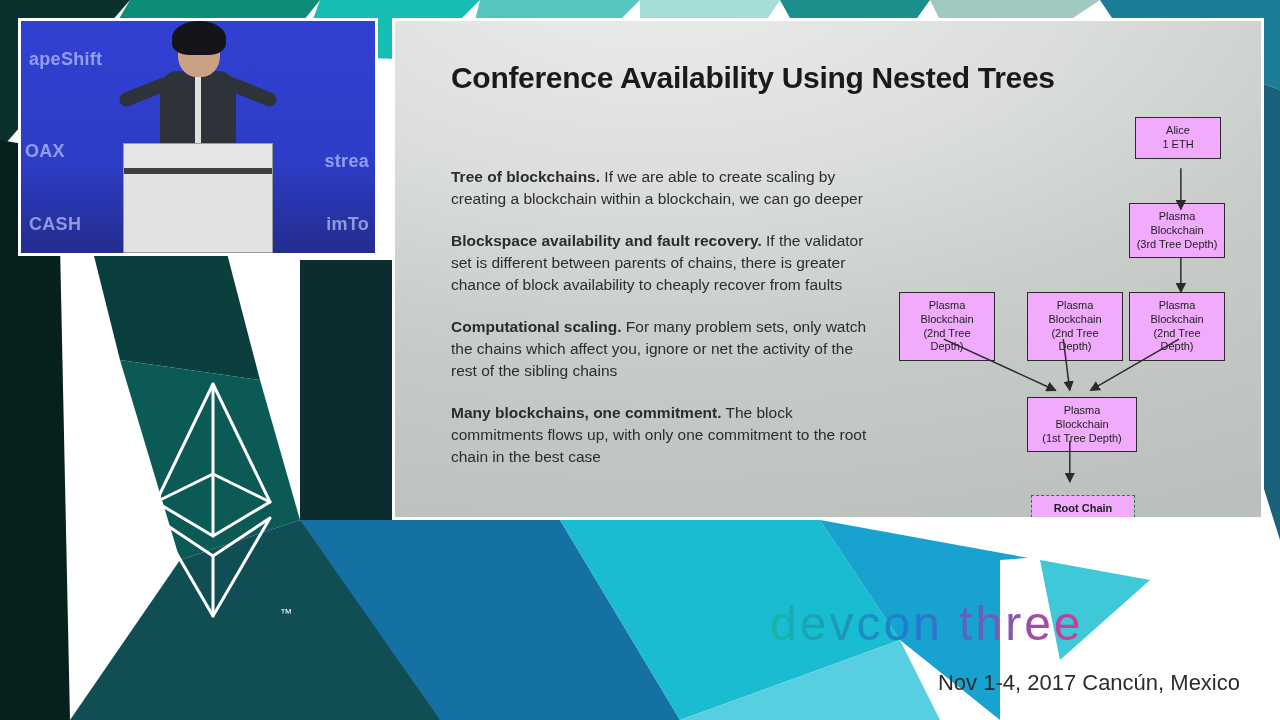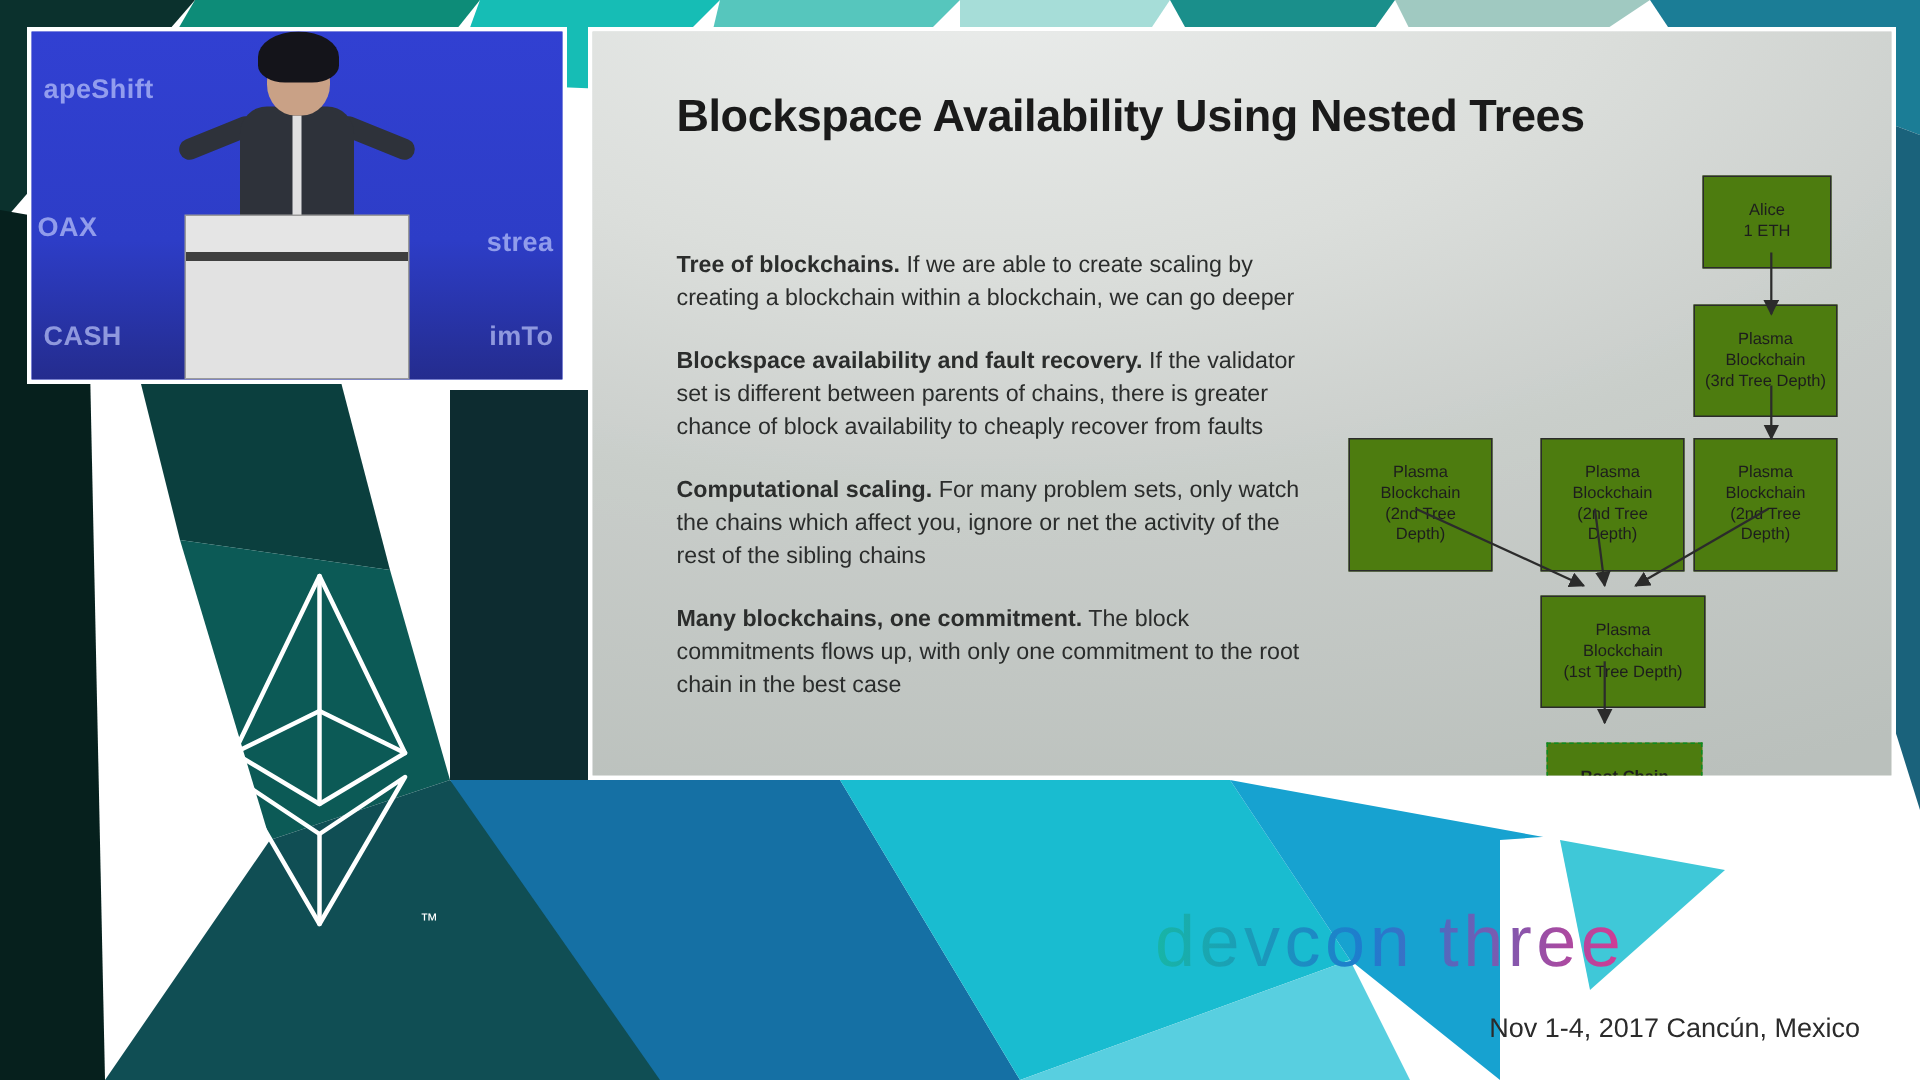--- a/index.html
+++ b/index.html
@@ -129,24 +129,24 @@
 
   
   .diagram {
     position: relative;
     flex: 1;
     height: 420px;
   }
   .diagram .box {
     position: absolute;
     border: 1.6px solid #2b2b2b;
-    background: #4d7c0f;
+    background: #f0abfc;
     font-size: 11px;
     text-align: center;
-    padding: 16px 6px;
+    padding: 6px 6px;
     color: #1d1d1d;
     line-height: 1.25;
   }
   .diagram .box.green { border-color: #0e8a22; border-style: dashed; }
   .diagram svg.arrows {
     position: absolute; inset: 0; width: 100%; height: 100%;
     pointer-events: none;
   }
 
   
@@ -176,21 +176,21 @@
   }
   .event-logo {
     height: 62px;
     margin-bottom: 8px;
   }
   .event .sub {
     font-size: 19px;
     color: #2b2b2b;
   }
   .event .date {
-    font-size: 18px;
+    font-size: 22px;
     color: #2b2b2b;
     margin-top: 4px;
   }
 </style>
 </head>
 <body>
 
 <div class="poly-bg">
   <svg viewBox="0 0 1280 720" preserveAspectRatio="none">
     <rect x="0" y="0" width="1280" height="720" fill="#ffffff"></rect>
@@ -236,21 +236,21 @@
     <div class="torso"></div>
     <div class="head"></div>
     <div class="hair"></div>
   </div>
   <div class="podium"></div>
 </div>
 
 <div class="slide">
   <div class="sheet"></div>
   <div class="slide-inner">
-    <h1>Blockspace Availability Using Nested Trees</h1>
+    <h1>Conference Availability Using Nested Trees</h1>
     <div class="cols">
       <div class="body">
         <p><b>Tree of blockchains.</b><span> If we are able to create scaling by creating a blockchain within a blockchain, we can go deeper</span></p>
         <p><b>Blockspace availability and fault recovery.</b><span> If the validator set is different between parents of chains, there is greater chance of block availability to cheaply recover from faults</span></p>
         <p><b>Computational scaling.</b><span> For many problem sets, only watch the chains which affect you, ignore or net the activity of the rest of the sibling chains</span></p>
         <p><b>Many blockchains, one commitment.</b><span> The block commitments flows up, with only one commitment to the root chain in the best case</span></p>
       </div>
 
       <div class="diagram">
         <div class="box" style="right:14px; top:0px;  width:86px;">Alice<br>1 ETH</div>

